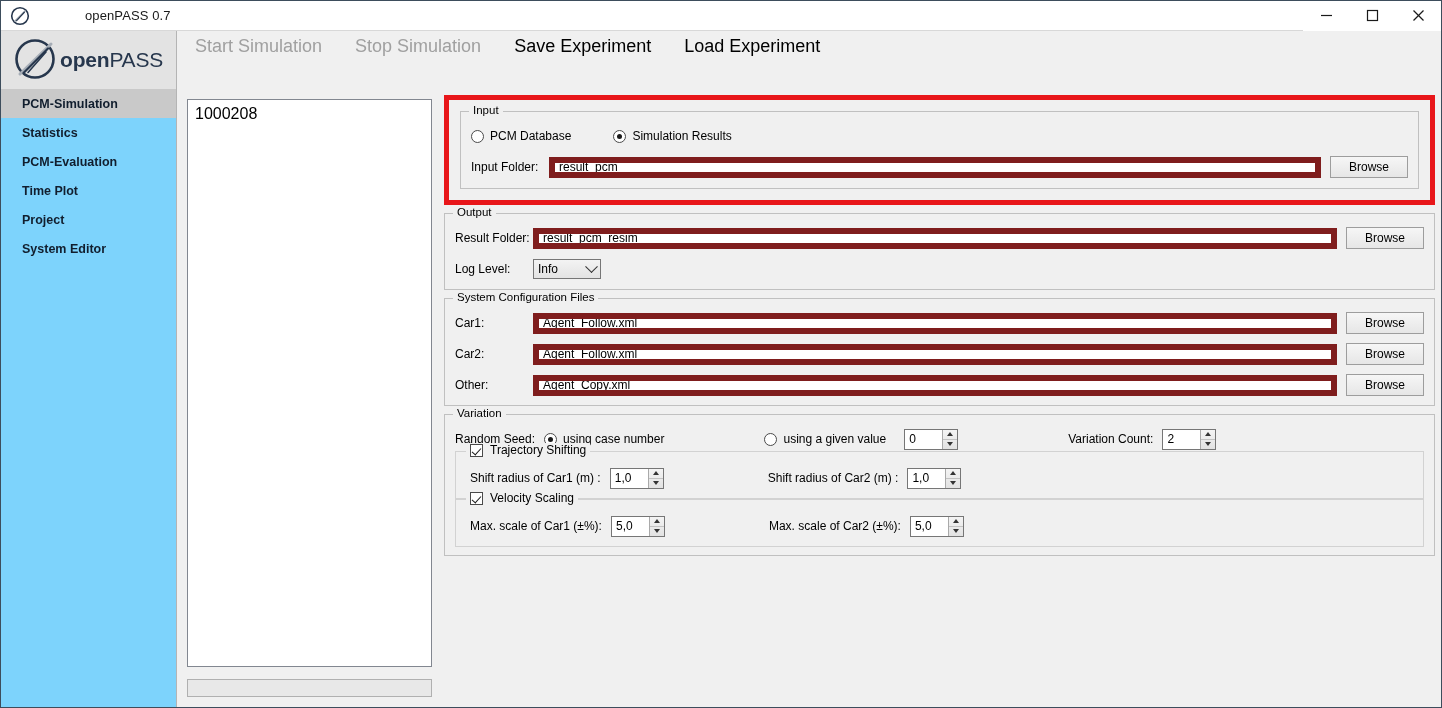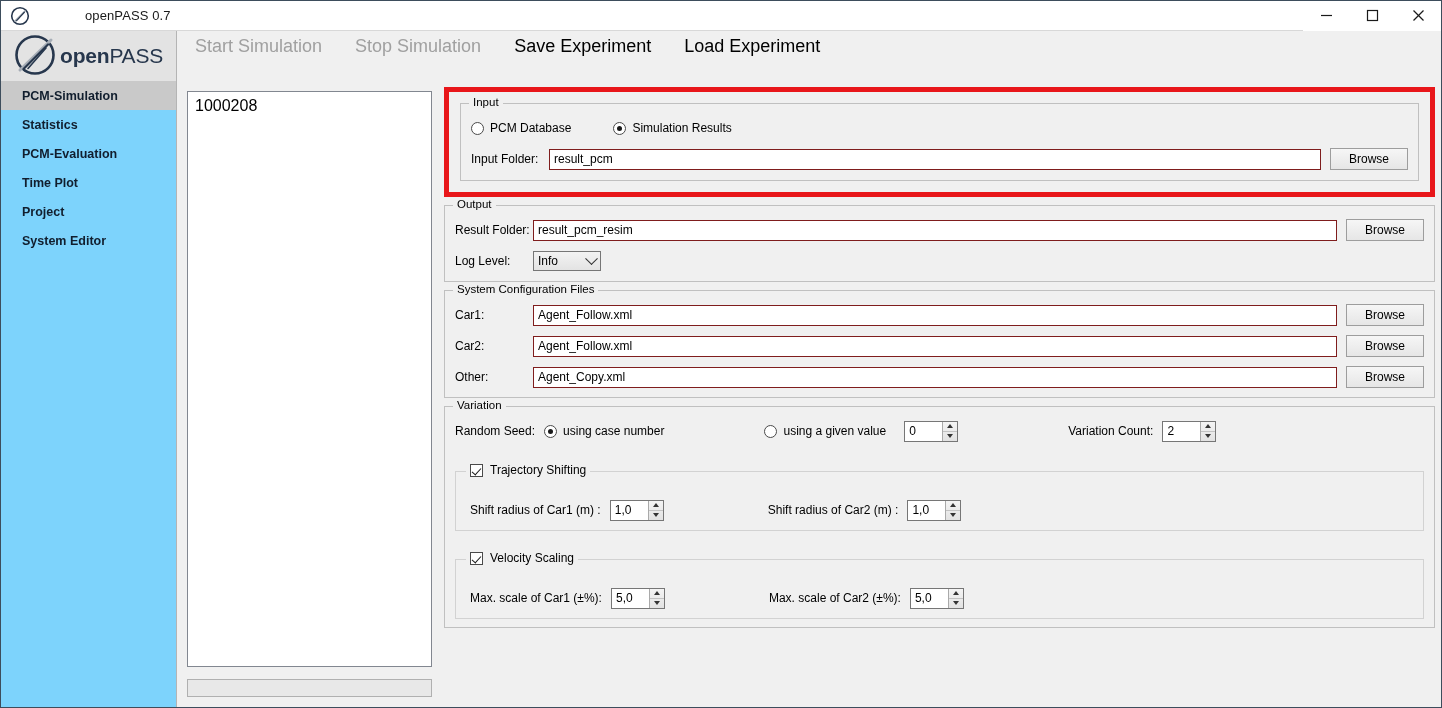--- a/index.html
+++ b/index.html
@@ -65,21 +65,21 @@
   
   .sidebar {
     width: 176px;
     flex: 0 0 176px;
     background: #7dd3fc;
     border-right: 1px solid #b4b4b4;
     display: flex;
     flex-direction: column;
   }
   .logo-wrap {
-    height: 50px;
+    height: 58px;
     display: flex;
     align-items: center;
     padding-left: 10px;
   }
   .logo-mark { flex: 0 0 auto; }
   .logo-text {
     font-size: 21px;
     margin-left: 1px;
     color: #27374d;
     letter-spacing: -.2px;
@@ -173,21 +173,21 @@
     color: #000;
     white-space: nowrap;
   }
 
   
   .lbl-w { width: 78px; flex: 0 0 78px; }
 
   input.txt {
     flex: 1 1 auto;
     height: 21px;
-    border: 1px solid #7f1d1d;
+    border: 6px solid #7f1d1d;
     background: #ffffff;
     font-family: "Liberation Sans", sans-serif;
     font-size: 12px;
     padding: 0 4px;
     color: #000;
     min-width: 0;
   }
 
   .btn {
     height: 22px;
@@ -334,22 +334,22 @@
 
   .spacer8 { height: 8px; }
   .gap { width: 18px; flex: 0 0 18px; }
   .gap-sm { width: 9px; flex: 0 0 9px; }
   .gap-lg { width: 42px; flex: 0 0 42px; }
   .grow { flex: 1 1 auto; }
 
   .subpanel {
     border: 1px solid #d2d2d2;
     position: relative;
-    margin-top: 28px;
-    padding: 12px 10px 8px 14px;
+    margin-top: 0;
+    padding: 0 10px 8px 14px;
   }
   .subpanel > .sub-title {
     position: absolute;
     top: -9px;
     left: 10px;
     background: #f0f0f0;
     padding: 0 4px;
     display: flex;
     align-items: center;
     font-size: 12px;

